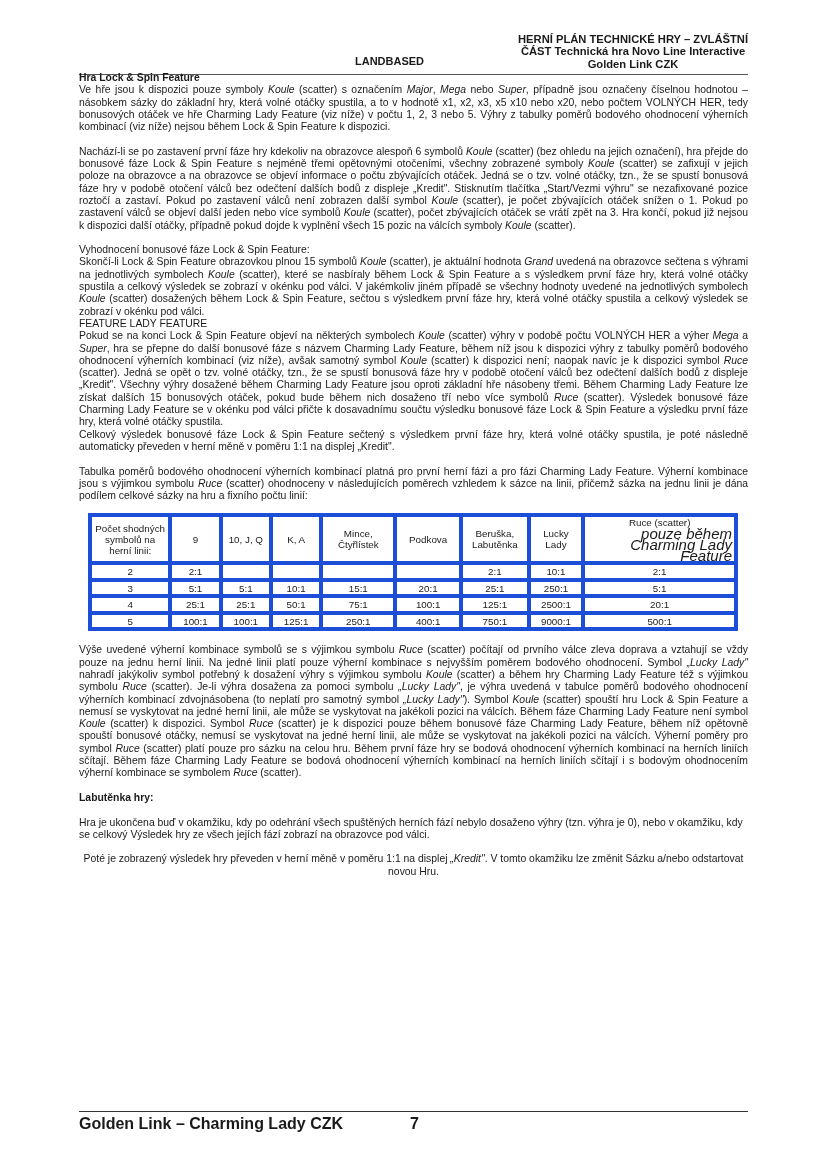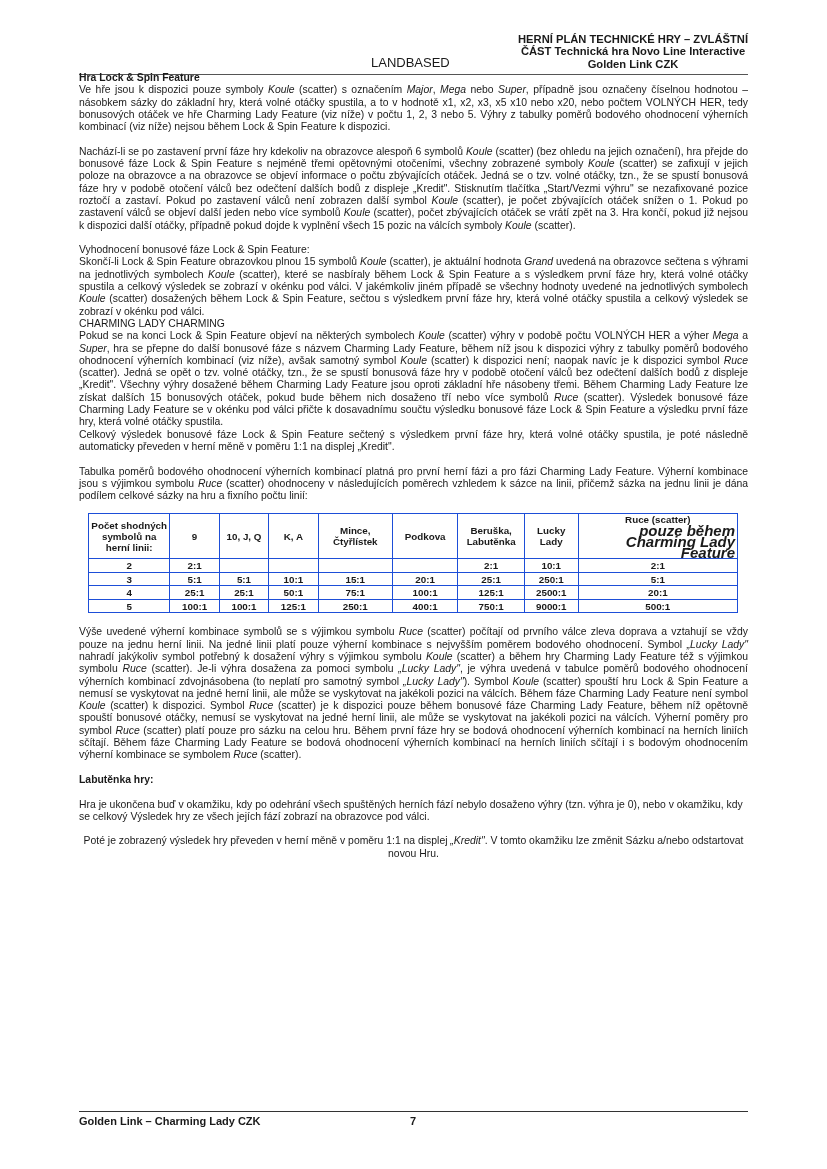--- a/index.html
+++ b/index.html
@@ -1,33 +1,33 @@
 <!DOCTYPE html>
 <html><head>
 <meta charset="utf-8">
 <style>
   html, body { margin: 0; padding: 0; background: #ffffff; }
   body { width: 827px; height: 1169px; position: relative; overflow: hidden;
          font-family: "Liberation Sans", sans-serif; color: #1a1a1a; }
   .page { position: absolute; left: 79px; top: 0; width: 669px; }
   .header { position: absolute; left: 0; top: 33px; width: 669px; height: 40px; }
-  .header .center { position: absolute; left: 292px; top: 22px; font-weight: normal; font-size: 13px; }
+  .header .center { position: absolute; left: 276px; top: 22px; font-weight: bold; font-size: 11px; }
   .header .right { position: absolute; right: 0; top: 0; text-align: center; font-weight: bold; font-size: 11.2px; line-height: 12.3px; }
   .header-rule { position: absolute; left: 0; top: 74px; width: 669px; height: 0; border-top: 1.5px solid #555; }
   .content { position: absolute; left: 0; top: 72px; width: 669px; font-size: 10.4px; line-height: 12.3px; }
   .content p { margin: 0; text-align: justify; }
   .content .gap { height: 12.3px; }
   .heading { font-weight: bold; }
   table.pay { border-collapse: collapse; width: 650px; margin: 11px 0 0 9px; font-size: 9.8px; line-height: 11px; }
-  table.pay th, table.pay td { border: 1px solid #1d4ed8; text-align: center; padding: 0 2px; font-weight: bold; }
+  table.pay th, table.pay td { border: 4px solid #1d4ed8; text-align: center; padding: 0 2px; font-weight: normal; }
   table.pay th { height: 33px; }
   table.pay td { height: 12.5px; }
   table.pay th .sub { font-style: italic; font-size: 15px; display: block; text-align: right; }
   .footer-rule { position: absolute; left: 0; top: 1111px; width: 669px; border-top: 1.5px solid #333; }
-  .footer { position: absolute; left: 0; top: 1115px; width: 669px; font-weight: bold; font-size: 11px; }
+  .footer { position: absolute; left: 0; top: 1115px; width: 669px; font-weight: bold; font-size: 16px; }
   .footer .pnum { position: absolute; left: 331px; top: 0; }
   i { font-style: italic; }
 </style>
 </head>
 <body>
 
 <div class="page">
 
   <div class="header">
     <div class="center">LANDBASED</div>
@@ -40,21 +40,21 @@
   <div class="header-rule"></div>
 
   <div class="content">
     <p class="heading">Hra Lock &amp; Spin Feature</p>
     <p><span>Ve hře jsou k dispozici pouze symboly </span><i>Koule</i><span> (scatter) s označením </span><i>Major</i><span>, </span><i>Mega</i><span> nebo </span><i>Super</i><span>, případně jsou označeny číselnou hodnotou – násobkem sázky do základní hry, která volné otáčky spustila, a to v hodnotě x1, x2, x3, x5 x10 nebo x20, nebo počtem VOLNÝCH HER, tedy bonusových otáček ve hře Charming Lady Feature (viz níže) v počtu 1, 2, 3 nebo 5. Výhry z tabulky poměrů bodového ohodnocení výherních kombinací (viz níže) nejsou během Lock &amp; Spin Feature k dispozici.</span></p>
     <div class="gap"></div>
     <p><span>Nachází-li se po zastavení první fáze hry kdekoliv na obrazovce alespoň 6 symbolů </span><i>Koule</i><span> (scatter) (bez ohledu na jejich označení), hra přejde do bonusové fáze Lock &amp; Spin Feature s nejméně třemi opětovnými otočeními, všechny zobrazené symboly </span><i>Koule</i><span> (scatter) se zafixují v jejich poloze na obrazovce a na obrazovce se objeví informace o počtu zbývajících otáček. Jedná se o tzv. volné otáčky, tzn., že se spustí bonusová fáze hry v podobě otočení válců bez odečtení dalších bodů z displeje „Kredit". Stisknutím tlačítka „Start/Vezmi výhru" se nezafixované pozice roztočí a zastaví. Pokud po zastavení válců není zobrazen další symbol </span><i>Koule</i><span> (scatter), je počet zbývajících otáček snížen o 1. Pokud po zastavení válců se objeví další jeden nebo více symbolů </span><i>Koule</i><span> (scatter), počet zbývajících otáček se vrátí zpět na 3. Hra končí, pokud již nejsou k dispozici další otáčky, případně pokud dojde k vyplnění všech 15 pozic na válcích symboly </span><i>Koule</i><span> (scatter).</span></p>
     <div class="gap"></div>
     <p>Vyhodnocení bonusové fáze Lock &amp; Spin Feature:</p>
     <p><span>Skončí-li Lock &amp; Spin Feature obrazovkou plnou 15 symbolů </span><i>Koule</i><span> (scatter), je aktuální hodnota </span><i>Grand</i><span> uvedená na obrazovce sečtena s výhrami na jednotlivých symbolech </span><i>Koule</i><span> (scatter), které se nasbíraly během Lock &amp; Spin Feature a s výsledkem první fáze hry, která volné otáčky spustila a celkový výsledek se zobrazí v okénku pod válci. V jakémkoliv jiném případě se všechny hodnoty uvedené na jednotlivých symbolech </span><i>Koule</i><span> (scatter) dosažených během Lock &amp; Spin Feature, sečtou s výsledkem první fáze hry, která volné otáčky spustila a celkový výsledek se zobrazí v okénku pod válci.</span></p>
-    <p>CHARMING LADY CHARMING</p>
+    <p>FEATURE LADY FEATURE</p>
     <p><span>Pokud se na konci Lock &amp; Spin Feature objeví na některých symbolech </span><i>Koule</i><span> (scatter) výhry v podobě počtu VOLNÝCH HER a výher </span><i>Mega</i><span> a </span><i>Super</i><span>, hra se přepne do další bonusové fáze s názvem Charming Lady Feature, během níž jsou k dispozici výhry z tabulky poměrů bodového ohodnocení výherních kombinací (viz níže), avšak samotný symbol </span><i>Koule</i><span> (scatter) k dispozici není; naopak navíc je k dispozici symbol </span><i>Ruce</i><span> (scatter). Jedná se opět o tzv. volné otáčky, tzn., že se spustí bonusová fáze hry v podobě otočení válců bez odečtení dalších bodů z displeje „Kredit". Všechny výhry dosažené během Charming Lady Feature jsou oproti základní hře násobeny třemi. Během Charming Lady Feature lze získat dalších 15 bonusových otáček, pokud bude během nich dosaženo tří nebo více symbolů </span><i>Ruce</i><span> (scatter). Výsledek bonusové fáze Charming Lady Feature se v okénku pod válci přičte k dosavadnímu součtu výsledku bonusové fáze Lock &amp; Spin Feature a výsledku první fáze hry, která volné otáčky spustila.</span></p>
     <p><span>Celkový výsledek bonusové fáze Lock &amp; Spin Feature sečtený s výsledkem první fáze hry, která volné otáčky spustila, je poté následně automaticky převeden v herní měně v poměru 1:1 na displej „Kredit".</span></p>
     <div class="gap"></div>
     <p><span>Tabulka poměrů bodového ohodnocení výherních kombinací platná pro první herní fázi a pro fázi Charming Lady Feature. Výherní kombinace jsou s výjimkou symbolu </span><i>Ruce</i><span> (scatter) ohodnoceny v následujících poměrech vzhledem k sázce na linii, přičemž sázka na jednu linii je dána podílem celkové sázky na hru a fixního počtu linií:</span></p>
 
     <table class="pay">
       <thead>
           <tr id="pay-head">
             <th style="width: 82px;"><span>Počet shodných symbolů na herní linii:</span></th>
             <th style="width: 48px;"><span>9</span></th>

